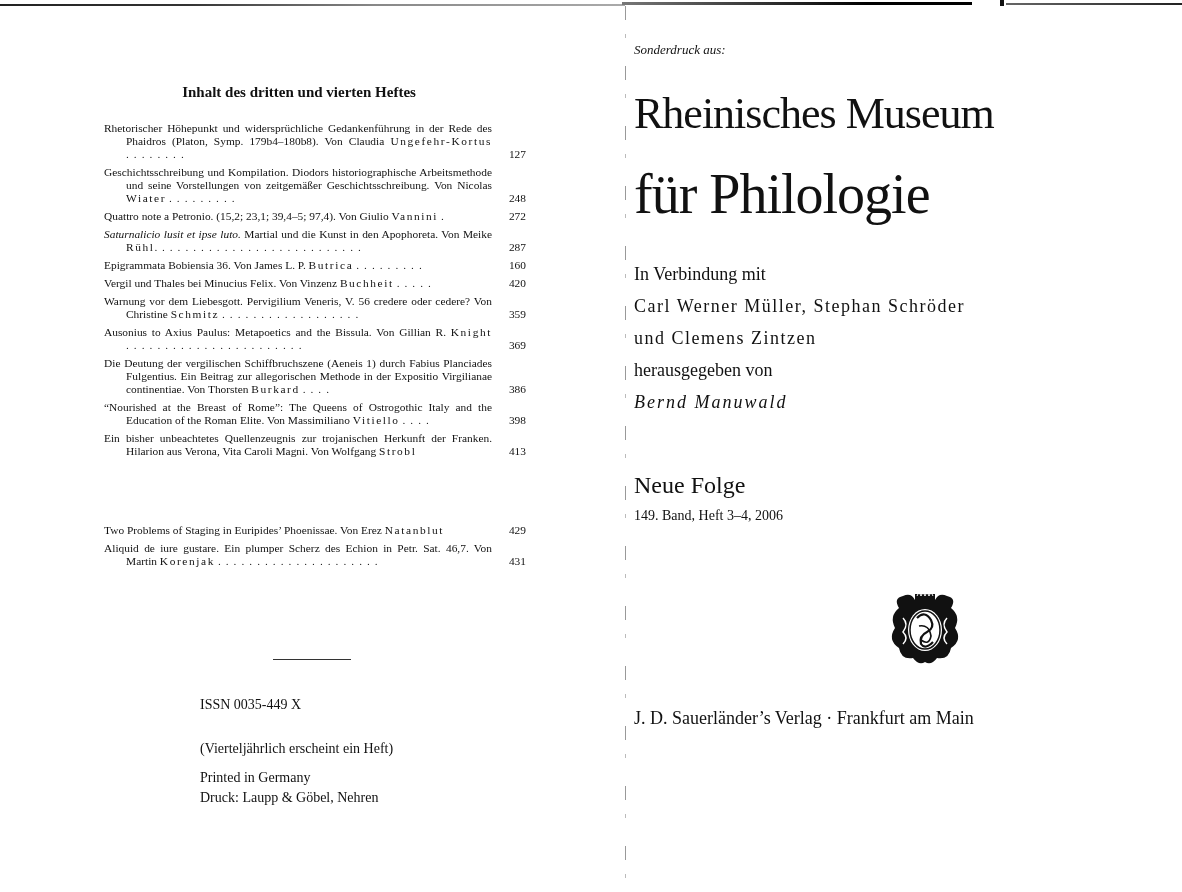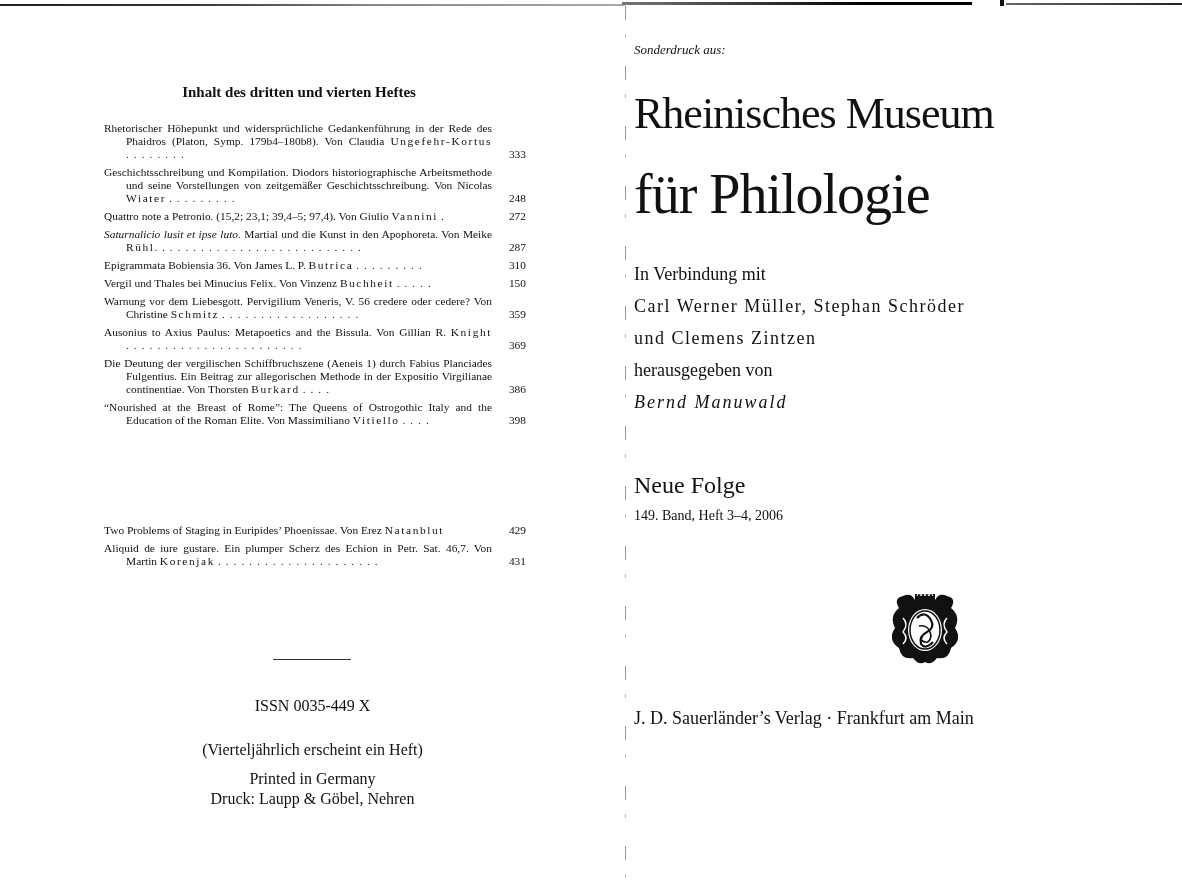--- a/index.html
+++ b/index.html
@@ -47,21 +47,21 @@
     .spaced { letter-spacing: 1.6px; }
     .misc-title {
       position: absolute; left: 104px; width: 400px; top: 497px;
       text-align: center; font-weight: bold; font-size: 15px;
     }
     .misc-list { position: absolute; left: 104px; top: 524px; width: 422px; }
     .rule {
       position: absolute; left: 273px; top: 659px; width: 78px; height: 1px; background: #333;
     }
     .imprint {
-      position: absolute; left: 200px; width: 225px; text-align: center; font-size: 16px;
+      position: absolute; left: 200px; width: 225px; text-align: left; font-size: 14px;
     }
 
     
     .right-page { position: absolute; left: 626px; top: 0; width: 556px; height: 892px; }
     .rp-line { position: absolute; left: 8px; width: 556px; }
     .sonder { top: 42px; font-style: italic; font-size: 13px; }
     .journal1 { top: 88px; font-size: 44px; letter-spacing: -1px; }
     .journal2 { top: 162px; font-size: 56px; letter-spacing: -1px; }
     .inverb { top: 264px; font-size: 18px; }
     .names1 { top: 296px; font-size: 18px; letter-spacing: 1.5px; }
@@ -83,57 +83,61 @@
 <div class="scan-top-right-b"></div>
 <div class="scan-top-right-c"></div>
 <div class="fold-line"></div>
 
 <div class="left-page">
   <div class="toc-title">Inhalt des dritten und vierten Heftes</div>
 
   <div class="toc-list">
     <div class="toc-entry">
       <span class="toc-text"><span>Rhetorischer Höhepunkt und widersprüchliche Gedankenführung in der Rede des Phaidros (Platon, Symp. 179b4–180b8). Von Claudia </span><span class="spaced">Ungefehr-Kortus</span> <span class="toc-dots">........</span></span>
-      <span class="toc-page">333</span>
+      <span class="toc-page">127</span>
     </div>
     <div class="toc-entry">
       <span class="toc-text"><span>Geschichtsschreibung und Kompilation. Diodors historiographische Arbeitsmethode und seine Vorstellungen von zeitgemäßer Geschichtsschreibung. Von Nicolas </span><span class="spaced">Wiater</span> <span class="toc-dots">.........</span></span>
       <span class="toc-page">248</span>
     </div>
     <div class="toc-entry">
       <span class="toc-text"><span>Quattro note a Petronio. (15,2; 23,1; 39,4–5; 97,4). Von Giulio </span><span class="spaced">Vannini</span> <span class="toc-dots">.</span></span>
       <span class="toc-page">272</span>
     </div>
     <div class="toc-entry">
       <span class="toc-text"><i>Saturnalicio lusit et ipse luto.</i><span> Martial und die Kunst in den Apophoreta. Von Meike </span><span class="spaced">Rühl.</span> <span class="toc-dots">..........................</span></span>
       <span class="toc-page">287</span>
     </div>
     <div class="toc-entry">
       <span class="toc-text"><span>Epigrammata Bobiensia 36. Von James L. P. </span><span class="spaced">Butrica</span> <span class="toc-dots">.........</span></span>
-      <span class="toc-page">310</span>
+      <span class="toc-page">160</span>
     </div>
     <div class="toc-entry">
       <span class="toc-text"><span>Vergil und Thales bei Minucius Felix. Von Vinzenz </span><span class="spaced">Buchheit</span> <span class="toc-dots">.....</span></span>
-      <span class="toc-page">150</span>
+      <span class="toc-page">420</span>
     </div>
     <div class="toc-entry">
       <span class="toc-text"><span>Warnung vor dem Liebesgott. Pervigilium Veneris, V. 56 credere oder cedere? Von Christine </span><span class="spaced">Schmitz</span> <span class="toc-dots">..................</span></span>
       <span class="toc-page">359</span>
     </div>
     <div class="toc-entry">
       <span class="toc-text"><span>Ausonius to Axius Paulus: Metapoetics and the Bissula. Von Gillian R. </span><span class="spaced">Knight</span> <span class="toc-dots">.......................</span></span>
       <span class="toc-page">369</span>
     </div>
     <div class="toc-entry">
       <span class="toc-text"><span>Die Deutung der vergilischen Schiffbruchszene (Aeneis 1) durch Fabius Planciades Fulgentius. Ein Beitrag zur allegorischen Methode in der Expositio Virgilianae continentiae. Von Thorsten </span><span class="spaced">Burkard</span> <span class="toc-dots">....</span></span>
       <span class="toc-page">386</span>
     </div>
     <div class="toc-entry">
       <span class="toc-text"><span>“Nourished at the Breast of Rome”: The Queens of Ostrogothic Italy and the Education of the Roman Elite. Von Massimiliano </span><span class="spaced">Vitiello</span> <span class="toc-dots">....</span></span>
       <span class="toc-page">398</span>
+    </div>
+    <div class="toc-entry">
+      <span class="toc-text"><span>Ein bisher unbeachtetes Quellenzeugnis zur trojanischen Herkunft der Franken. Hilarion aus Verona, Vita Caroli Magni. Von Wolfgang </span><span class="spaced">Strobl</span></span>
+      <span class="toc-page">413</span>
     </div>
   </div>
 
   <div class="misc-list">
     <div class="toc-entry">
       <span class="toc-text"><span>Two Problems of Staging in Euripides’ Phoenissae. Von Erez </span><span class="spaced">Natanblut</span></span>
       <span class="toc-page">429</span>
     </div>
     <div class="toc-entry">
       <span class="toc-text"><span>Aliquid de iure gustare. Ein plumper Scherz des Echion in Petr. Sat. 46,7. Von Martin </span><span class="spaced">Korenjak</span> <span class="toc-dots">.....................</span></span>

